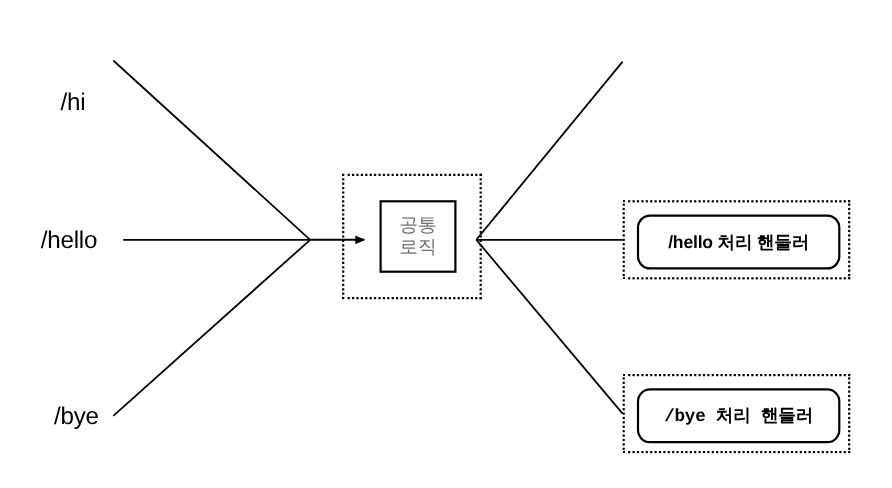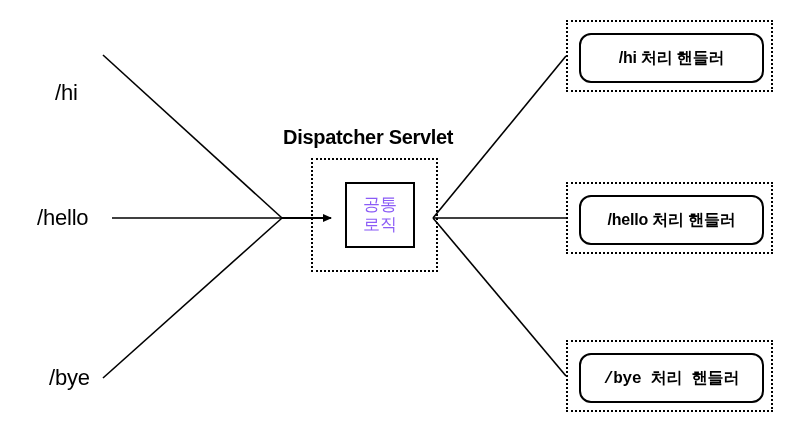--- a/index.html
+++ b/index.html
@@ -69,21 +69,21 @@
     box-sizing: border-box;
     background: #ffffff;
     display: flex;
     flex-direction: column;
     align-items: center;
     justify-content: center;
     line-height: 1.15;
   }
   .logic-line {
     font-size: 17px;
-    color: #8b5cf6;
+    color: #737373;
     white-space: nowrap;
   }
 
   
   .handler-region {
     position: absolute;
     left: 566px;
     width: 207px;
     height: 72px;
     border: 2px dotted #000000;
@@ -136,34 +136,28 @@
 
     <line x1="433" y1="218" x2="566" y2="56" stroke="#000000" stroke-width="1.6"></line>
     <line x1="433" y1="218" x2="566" y2="218" stroke="#000000" stroke-width="1.6"></line>
     <line x1="433" y1="218" x2="566" y2="376" stroke="#000000" stroke-width="1.6"></line>
   </svg>
 
   <div class="req-label" id="req-hi">/hi</div>
   <div class="req-label" id="req-hello">/hello</div>
   <div class="req-label" id="req-bye">/bye</div>
 
-  <div id="dispatcher-title">Dispatcher Servlet</div>
 
   <div id="dispatcher-region"></div>
 
   <div id="common-logic-box">
     <span class="logic-line">공통</span>
     <span class="logic-line">로직</span>
   </div>
 
-  <div class="handler-region" id="handler-region-hi">
-    <div class="handler-box">
-      <span class="handler-text">/hi 처리 핸들러</span>
-    </div>
-  </div>
 
   <div class="handler-region" id="handler-region-hello">
     <div class="handler-box">
       <span class="handler-text">/hello 처리 핸들러</span>
     </div>
   </div>
 
   <div class="handler-region" id="handler-region-bye">
     <div class="handler-box">
       <span class="handler-text">/bye 처리 핸들러</span>

